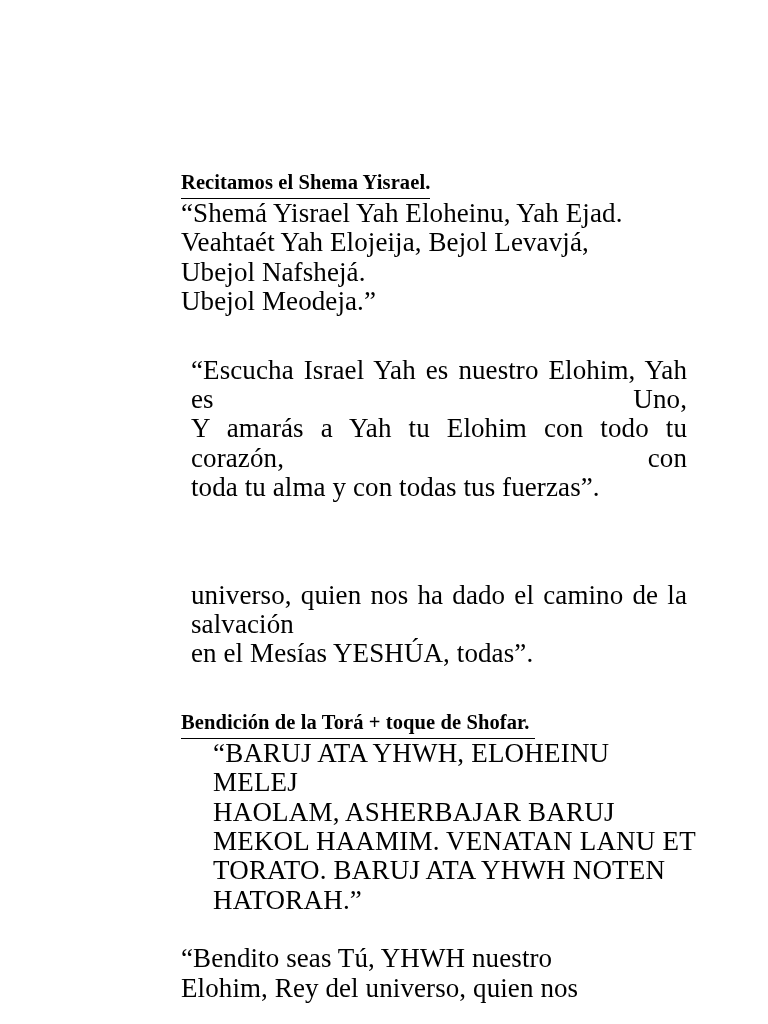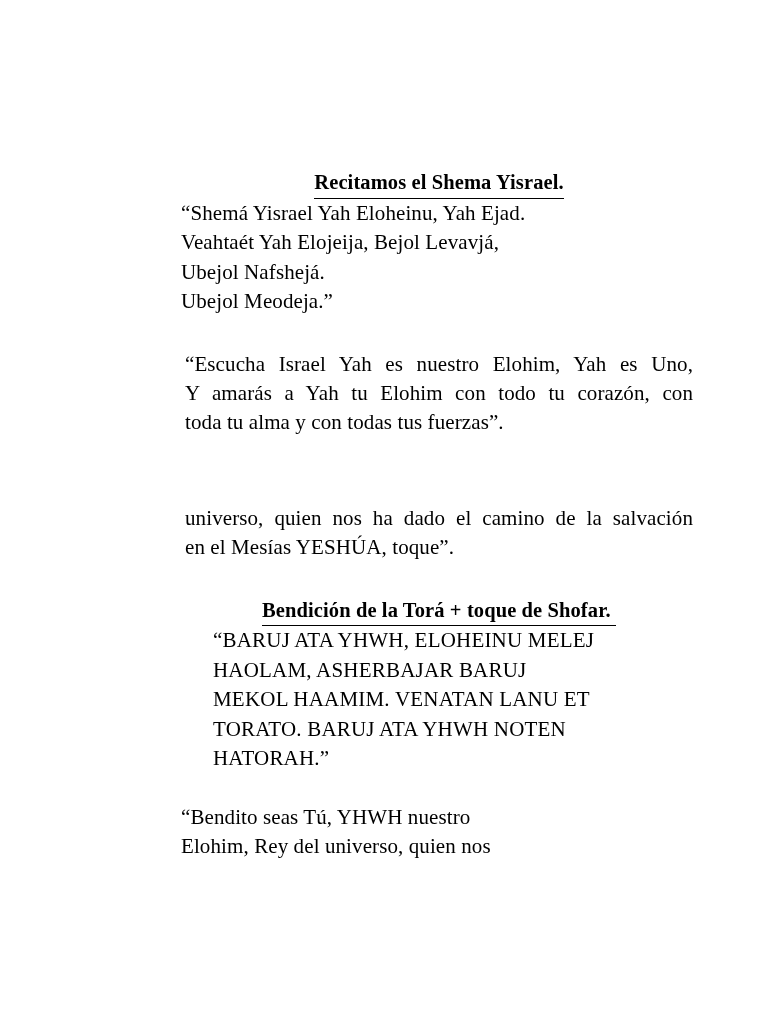--- a/index.html
+++ b/index.html
@@ -36,29 +36,29 @@
   .block {
     margin: 0 0 0 0;
   }
   .spacer {
     height: 29px;
   }
 
   
   .line {
     display: block;
-    font-size: 21px;
+    font-size: 27px;
     line-height: 29.4px;
     white-space: pre-wrap;
     letter-spacing: 0.1px;
   }
 
   
   .para {
-    margin: 4px;
+    margin: 10px;
   }
   .para .line.justify {
     text-align: justify;
     text-align-last: justify;
   }
   .para .line.last {
     text-align: center;
     text-align-last: left;
   }
 
@@ -69,21 +69,20 @@
     font-weight: bold;
     white-space: pre;
     display: inline-block;
     border-bottom: 1.6px solid #000;
     padding-bottom: 0.5px;
     letter-spacing: 0.1px;
   }
   .heading-row {
     display: block;
     line-height: 29.4px;
-    text-align: center;
   }
 
   
   .caps .line {
     letter-spacing: 0.2px;
     margin-left: 32px;
   }
 </style>
 </head>
 <body>
@@ -109,21 +108,21 @@
       <span class="line last">toda tu alma y con todas tus fuerzas”.</span>
     </div>
 
     <div class="spacer"></div>
 
 
     <div class="spacer"></div>
 
     <div class="block para">
       <span class="line justify">universo, quien nos ha dado el camino de la salvación</span>
-      <span class="line last">en el Mesías YESHÚA, toque”.</span>
+      <span class="line last">en el Mesías YESHÚA, todas”.</span>
     </div>
 
     <div class="spacer"></div>
 
     <div class="block caps">
       <div class="heading-row">
         <span class="heading">Bendición de la Torá + toque de Shofar. </span>
       </div>
       <span class="line">“BARUJ ATA YHWH, ELOHEINU MELEJ</span>
       <span class="line">HAOLAM, ASHERBAJAR BARUJ</span>

